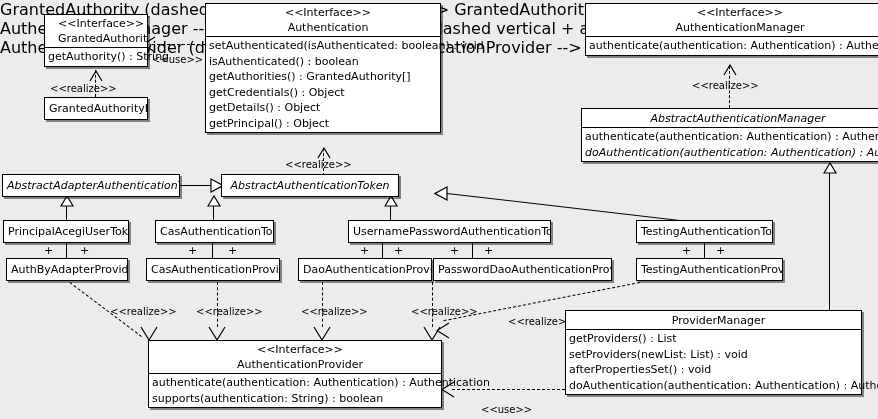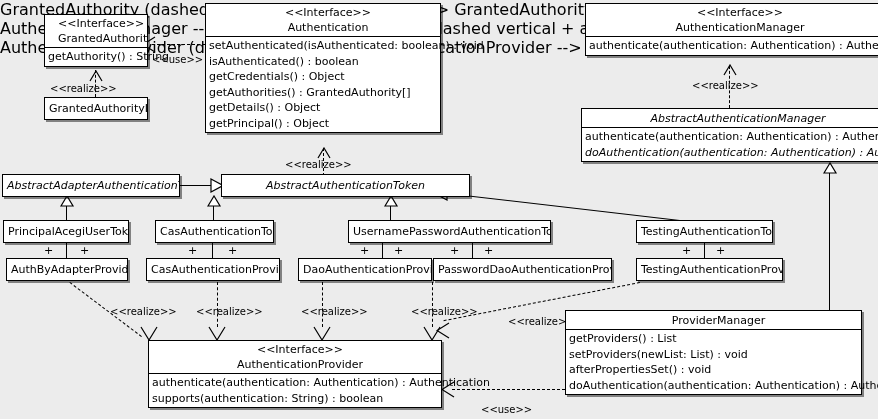--- a/index.html
+++ b/index.html
@@ -310,22 +310,22 @@
   
   <div class="uml-box" style="left:205px; top:3px; width:236px;">
     <div class="uml-header">
       <span class="stereo">&lt;&lt;Interface&gt;&gt;</span>
       <span class="cname">Authentication</span>
     </div>
     <div class="uml-sep"></div>
     <div class="uml-members">
       <div class="uml-member">setAuthenticated(isAuthenticated: boolean) : void</div>
       <div class="uml-member">isAuthenticated() : boolean</div>
+      <div class="uml-member">getAuthorities() : GrantedAuthority[]</div>
       <div class="uml-member">getCredentials() : Object</div>
-      <div class="uml-member">getAuthorities() : GrantedAuthority[]</div>
       <div class="uml-member">getDetails() : Object</div>
       <div class="uml-member">getPrincipal() : Object</div>
     </div>
   </div>
 
   
   <div class="uml-box" style="left:585px; top:3px; width:300px;">
     <div class="uml-header">
       <span class="stereo">&lt;&lt;Interface&gt;&gt;</span>
       <span class="cname">AuthenticationManager</span>
@@ -349,21 +349,21 @@
   </div>
 
   
   <div class="uml-box abstract compact" style="left:2px; top:174px; width:178px;">
     <div class="uml-header">
       <span class="cname">AbstractAdapterAuthenticationToken</span>
     </div>
   </div>
 
   
-  <div class="uml-box abstract compact" style="left:221px; top:174px; width:249px;">
+  <div class="uml-box abstract compact" style="left:221px; top:174px; width:178px;">
     <div class="uml-header">
       <span class="cname">AbstractAuthenticationToken</span>
     </div>
   </div>
 
   
   <div class="uml-box compact" style="left:3px; top:220px; width:126px;">
     <div class="uml-header">
       <span class="cname">PrincipalAcegiUserToken</span>
     </div>

